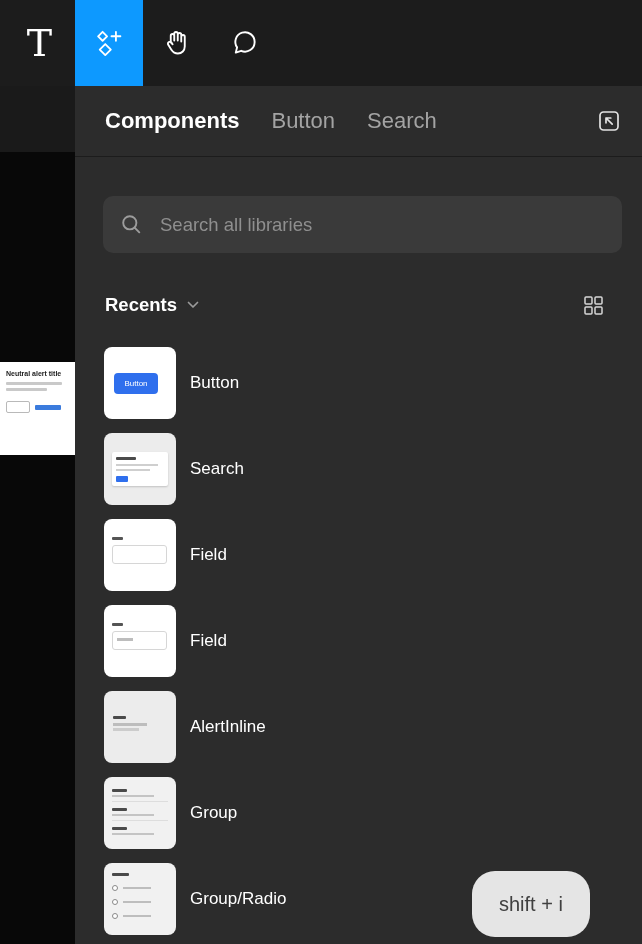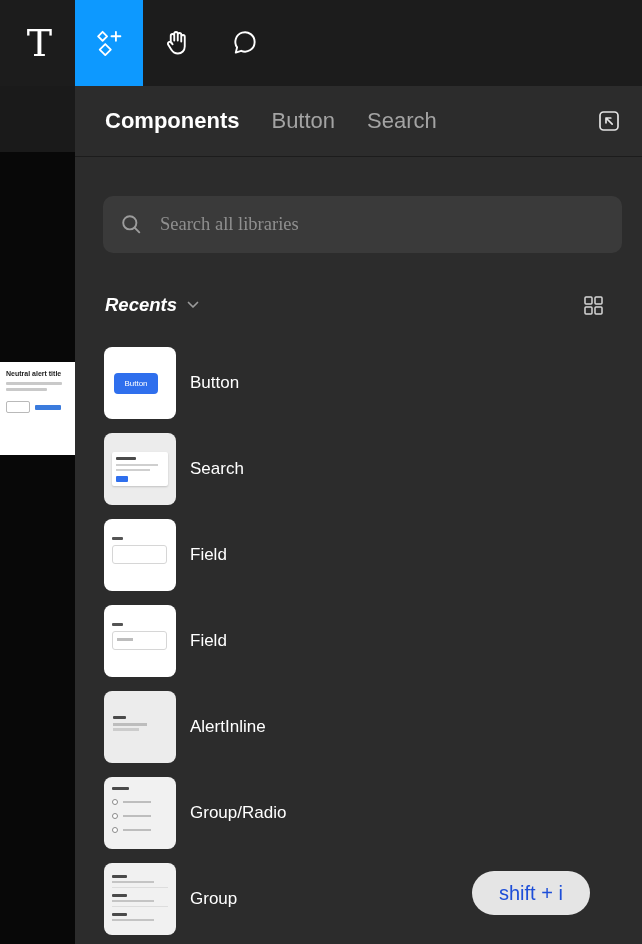--- a/index.html
+++ b/index.html
@@ -46,27 +46,27 @@
   .tab.active{color:#fff;font-weight:bold;}
   .open-btn{margin-left:auto;display:flex;align-items:center;cursor:pointer;}
   
   .searchbar{
     position:absolute;top:110px;left:28px;right:20px;height:57px;
     background:#3a3a3a;border-radius:10px;display:flex;align-items:center;
     box-sizing:border-box;padding:0 16px;gap:14px;
   }
   .searchbar input{
     flex:1;background:transparent;border:none;outline:none;
-    color:#c4b5fd;font-size:18.5px;font-family:Liberation Serif, serif;
+    color:#c4b5fd;font-size:18.5px;font-family:Liberation Sans, sans-serif;
   }
   .searchbar input::placeholder{color:#8f8f8f;}
   
   .recents-row{
     position:absolute;top:203px;left:30px;right:37px;height:32px;
-    display:flex;align-items:center;font-style:italic;
+    display:flex;align-items:center;
   }
   .recents-dd{display:flex;align-items:center;gap:9px;cursor:pointer;}
   .recents-title{font-size:18.5px;font-weight:bold;color:#fff;}
   .grid-btn{margin-left:auto;display:flex;align-items:center;cursor:pointer;}
   
   .list{position:absolute;top:261px;left:29px;right:0;}
   .row{display:flex;align-items:center;gap:14px;height:72px;margin-bottom:14px;cursor:pointer;}
   .row-label{font-size:17px;color:#fff;}
   .thumb{width:72px;height:72px;border-radius:8px;flex:none;position:relative;overflow:hidden;}
   .thumb.white{background:#ffffff;}
@@ -96,23 +96,23 @@
   .g-dark{height:2.5px;width:15px;background:#4a4a4a;border-radius:1px;}
   .g-lite{height:2px;width:42px;background:#c4c4c4;margin-top:3.5px;}
   .g-div{height:1px;width:56px;background:#dddddd;margin-top:4px;}
   
   .r-title{position:absolute;left:8px;top:10px;width:17px;height:3px;background:#4a4a4a;border-radius:1px;}
   .r-row{position:absolute;left:8px;display:flex;align-items:center;gap:5px;}
   .r-circle{width:6px;height:6px;border:1.5px solid #8a8a8a;border-radius:50%;box-sizing:border-box;background:#fff;}
   .r-bar{width:28px;height:2.5px;background:#bdbdbd;}
   
   .pill{
-    position:absolute;left:472px;top:871px;height:34px;padding:5px 27px;
+    position:absolute;left:472px;top:871px;height:34px;padding:16px 27px;
     background:#e5e5e5;border-radius:23px;display:flex;align-items:center;
-    color:#1d4ed8;font-size:20px;z-index:5;white-space:nowrap;
+    color:#404040;font-size:20px;z-index:5;white-space:nowrap;
   }
   svg{display:block;}
 </style>
 </head>
 <body>
 
 <div class="stage">
 
   <div class="toolbar">
     <div class="tool first">
@@ -242,55 +242,55 @@
         <div class="thumb lgray">
           <div class="mini-a1"></div>
           <div class="mini-a2"></div>
           <div class="mini-a3"></div>
         </div>
         <span class="row-label">AlertInline</span>
       </div>
 
       <div class="row">
         <div class="thumb mgray">
+          <div class="g-row" style="top:12px">
+            <div class="g-dark"></div>
+              <div class="g-lite"></div>
+              <div class="g-div"></div>
+          </div>
+          <div class="g-row" style="top:31px">
+            <div class="g-dark"></div>
+              <div class="g-lite"></div>
+              <div class="g-div"></div>
+          </div>
+          <div class="g-row" style="top:50px">
+            <div class="g-dark"></div>
+              <div class="g-lite"></div>
+          </div>
+        </div>
+        <span class="row-label">Group</span>
+      </div>
+
+      <div class="row">
+        <div class="thumb mgray">
           <div class="r-title"></div>
           <div class="r-row" style="top:22px">
               <div class="r-circle"></div>
               <div class="r-bar"></div>
             </div>
           <div class="r-row" style="top:36px">
               <div class="r-circle"></div>
               <div class="r-bar"></div>
             </div>
           <div class="r-row" style="top:50px">
               <div class="r-circle"></div>
               <div class="r-bar"></div>
             </div>
         </div>
         <span class="row-label">Group/Radio</span>
       </div>
 
-      <div class="row">
-        <div class="thumb mgray">
-          <div class="g-row" style="top:12px">
-            <div class="g-dark"></div>
-              <div class="g-lite"></div>
-              <div class="g-div"></div>
-          </div>
-          <div class="g-row" style="top:31px">
-            <div class="g-dark"></div>
-              <div class="g-lite"></div>
-              <div class="g-div"></div>
-          </div>
-          <div class="g-row" style="top:50px">
-            <div class="g-dark"></div>
-              <div class="g-lite"></div>
-          </div>
-        </div>
-        <span class="row-label">Group</span>
-      </div>
-
     </div>
   </div>
 
   <div class="pill">shift + i</div>
 
 </div>
 
 </body></html>

